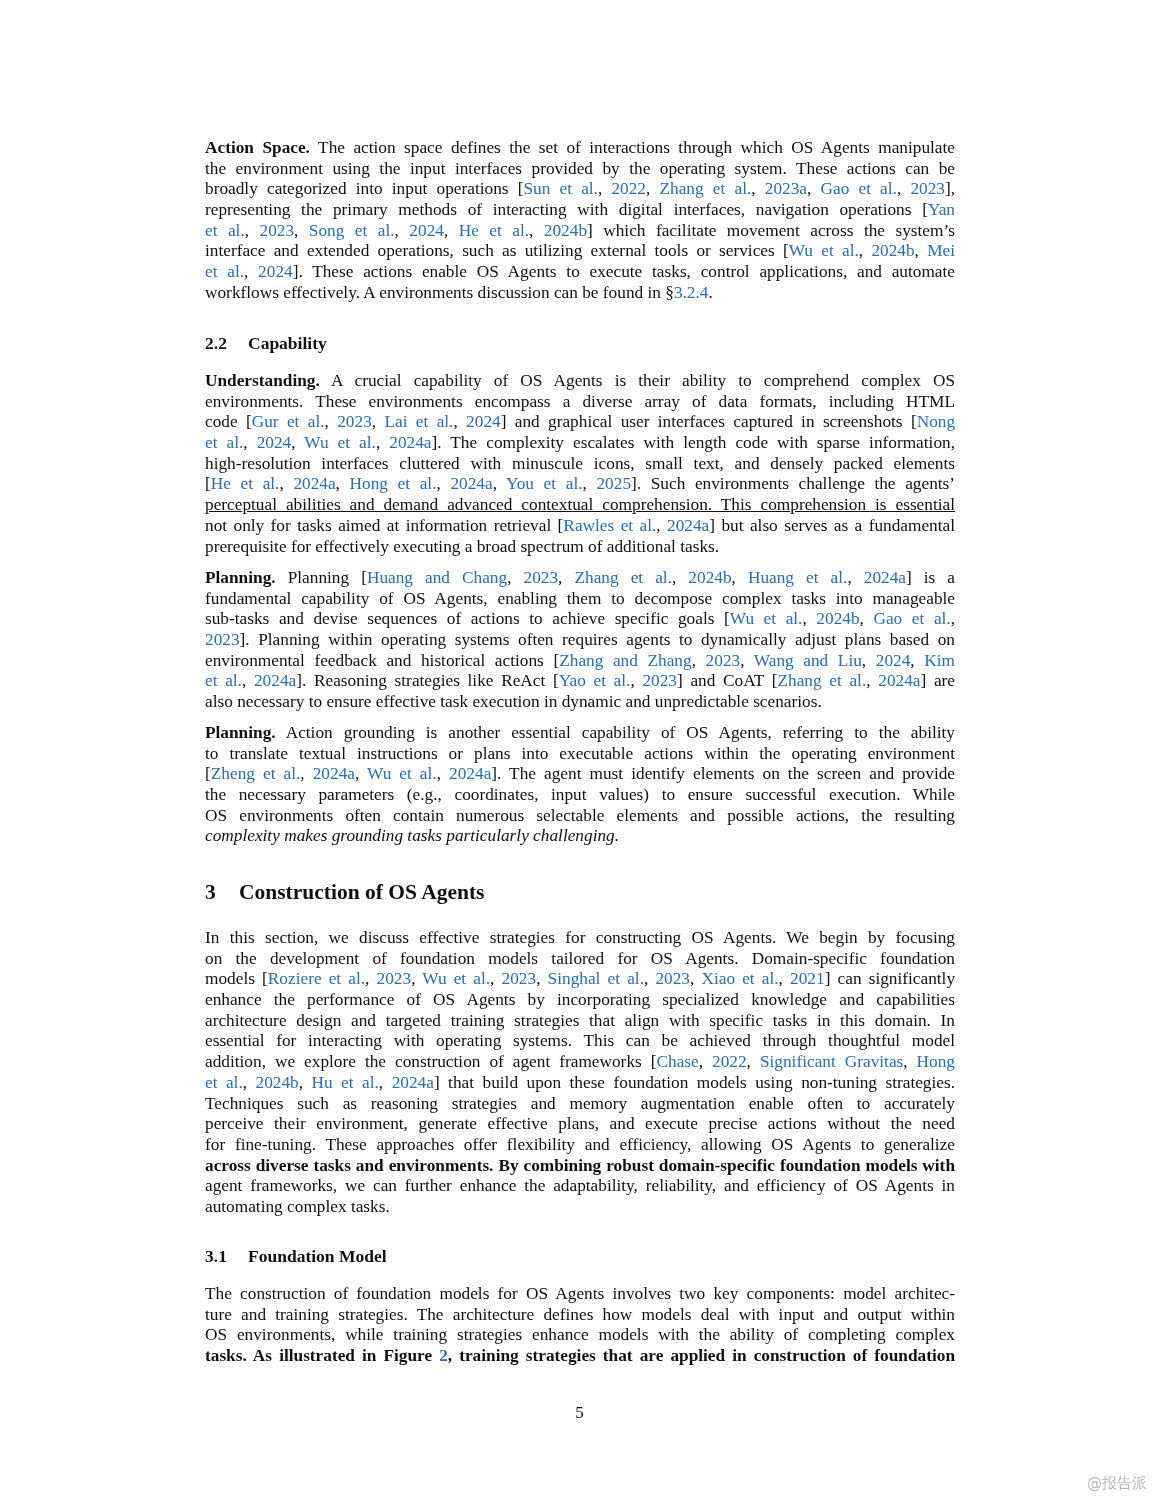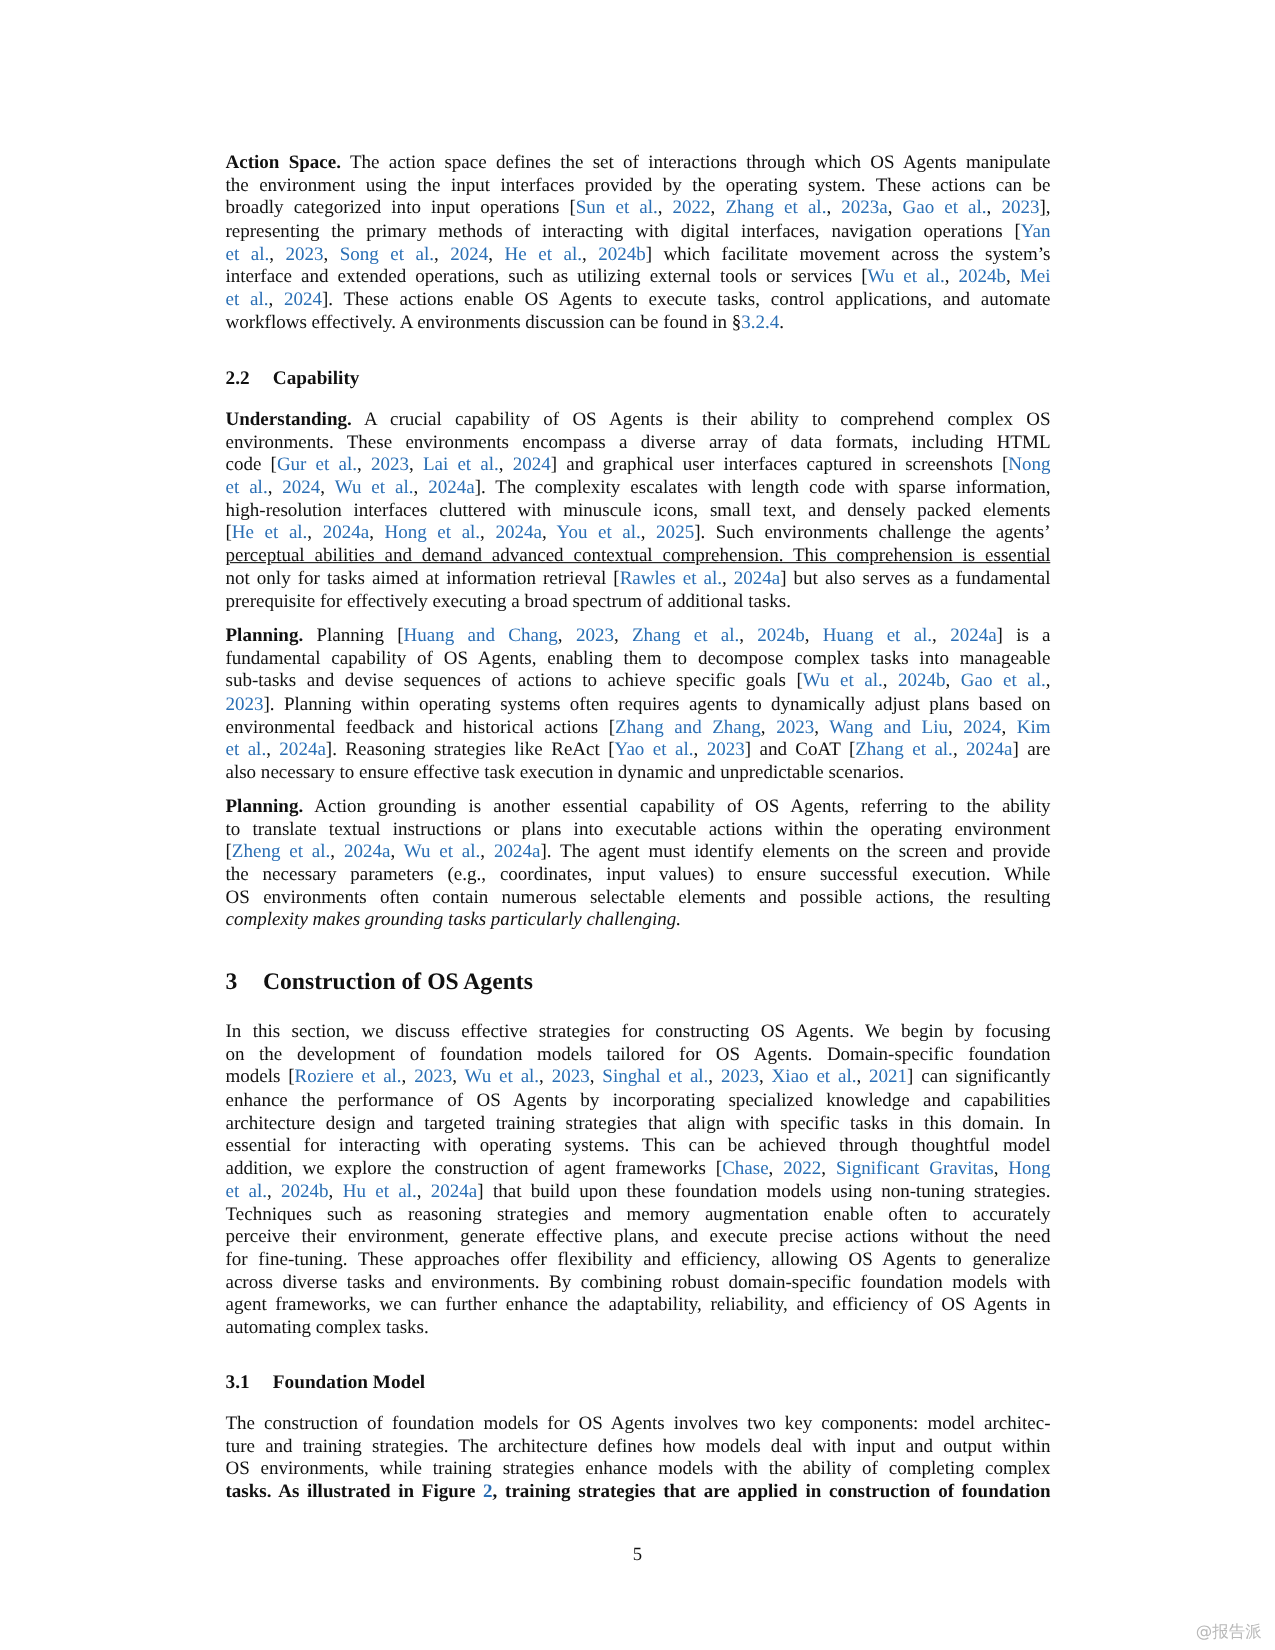--- a/index.html
+++ b/index.html
@@ -82,21 +82,21 @@
       <span class="line" style="white-space: normal; overflow: hidden;"><span class="seg" style="white-space: normal;">on the development of foundation models tailored for OS Agents. Domain-specific foundation</span></span>
       <span class="line" style="white-space: normal; overflow: hidden;"><span class="seg" style="white-space: normal;">models [</span><span class="seg cite" style="white-space: normal;">Roziere et al.</span><span class="seg" style="white-space: normal;">, </span><span class="seg cite" style="white-space: normal;">2023</span><span class="seg" style="white-space: normal;">, </span><span class="seg cite" style="white-space: normal;">Wu et al.</span><span class="seg" style="white-space: normal;">, </span><span class="seg cite" style="white-space: normal;">2023</span><span class="seg" style="white-space: normal;">, </span><span class="seg cite" style="white-space: normal;">Singhal et al.</span><span class="seg" style="white-space: normal;">, </span><span class="seg cite" style="white-space: normal;">2023</span><span class="seg" style="white-space: normal;">, </span><span class="seg cite" style="white-space: normal;">Xiao et al.</span><span class="seg" style="white-space: normal;">, </span><span class="seg cite" style="white-space: normal;">2021</span><span class="seg" style="white-space: normal;">] can significantly</span></span>
       <span class="line" style="white-space: normal; overflow: hidden;"><span class="seg" style="white-space: normal;">enhance the performance of OS Agents by incorporating specialized knowledge and capabilities</span></span>
       <span class="line" style="white-space: normal; overflow: hidden;"><span class="seg" style="white-space: normal;">architecture design and targeted training strategies that align with specific tasks in this domain. In</span></span>
       <span class="line" style="white-space: normal; overflow: hidden;"><span class="seg" style="white-space: normal;">essential for interacting with operating systems. This can be achieved through thoughtful model</span></span>
       <span class="line" style="white-space: normal; overflow: hidden;"><span class="seg" style="white-space: normal;">addition, we explore the construction of agent frameworks [</span><span class="seg cite" style="white-space: normal;">Chase</span><span class="seg" style="white-space: normal;">, </span><span class="seg cite" style="white-space: normal;">2022</span><span class="seg" style="white-space: normal;">, </span><span class="seg cite" style="white-space: normal;">Significant Gravitas</span><span class="seg" style="white-space: normal;">, </span><span class="seg cite" style="white-space: normal;">Hong</span></span>
       <span class="line" style="white-space: normal; overflow: hidden;"><span class="seg cite" style="white-space: normal;">et al.</span><span class="seg" style="white-space: normal;">, </span><span class="seg cite" style="white-space: normal;">2024b</span><span class="seg" style="white-space: normal;">, </span><span class="seg cite" style="white-space: normal;">Hu et al.</span><span class="seg" style="white-space: normal;">, </span><span class="seg cite" style="white-space: normal;">2024a</span><span class="seg" style="white-space: normal;">] that build upon these foundation models using non-tuning strategies.</span></span>
       <span class="line" style="white-space: normal; overflow: hidden;"><span class="seg" style="white-space: normal;">Techniques such as reasoning strategies and memory augmentation enable often to accurately</span></span>
       <span class="line" style="white-space: normal; overflow: hidden;"><span class="seg" style="white-space: normal;">perceive their environment, generate effective plans, and execute precise actions without the need</span></span>
       <span class="line" style="white-space: normal; overflow: hidden;"><span class="seg" style="white-space: normal;">for fine-tuning. These approaches offer flexibility and efficiency, allowing OS Agents to generalize</span></span>
-      <span class="line" style="white-space: normal; overflow: hidden;"><span class="seg" style="white-space: normal;">across diverse tasks and environments. By combining robust domain-specific foundation models with</span></span>
+      <span class="line" style="white-space: normal; overflow: hidden;"><span class="seg" style="white-space: normal; font-weight: bold;">across diverse tasks and environments. By combining robust domain-specific foundation models with</span></span>
       <span class="line" style="white-space: normal; overflow: hidden;"><span class="seg" style="white-space: normal;">agent frameworks, we can further enhance the adaptability, reliability, and efficiency of OS Agents in</span></span>
       <span class="line last" style="white-space: normal; overflow: hidden;"><span class="seg" style="white-space: normal;">automating complex tasks.</span></span>
     </div>
 
   <div class="h2" style="position:absolute; top:1107px; left:0;">
     <span class="num">3.1</span><span>Foundation Model</span>
   </div>
 
   <div class="para" style="position:absolute; top:1146px; left:0; width:750px;">
       <span class="line" style="white-space: normal; overflow: hidden;"><span class="seg" style="white-space: normal;">The construction of foundation models for OS Agents involves two key components: model architec-</span></span>

